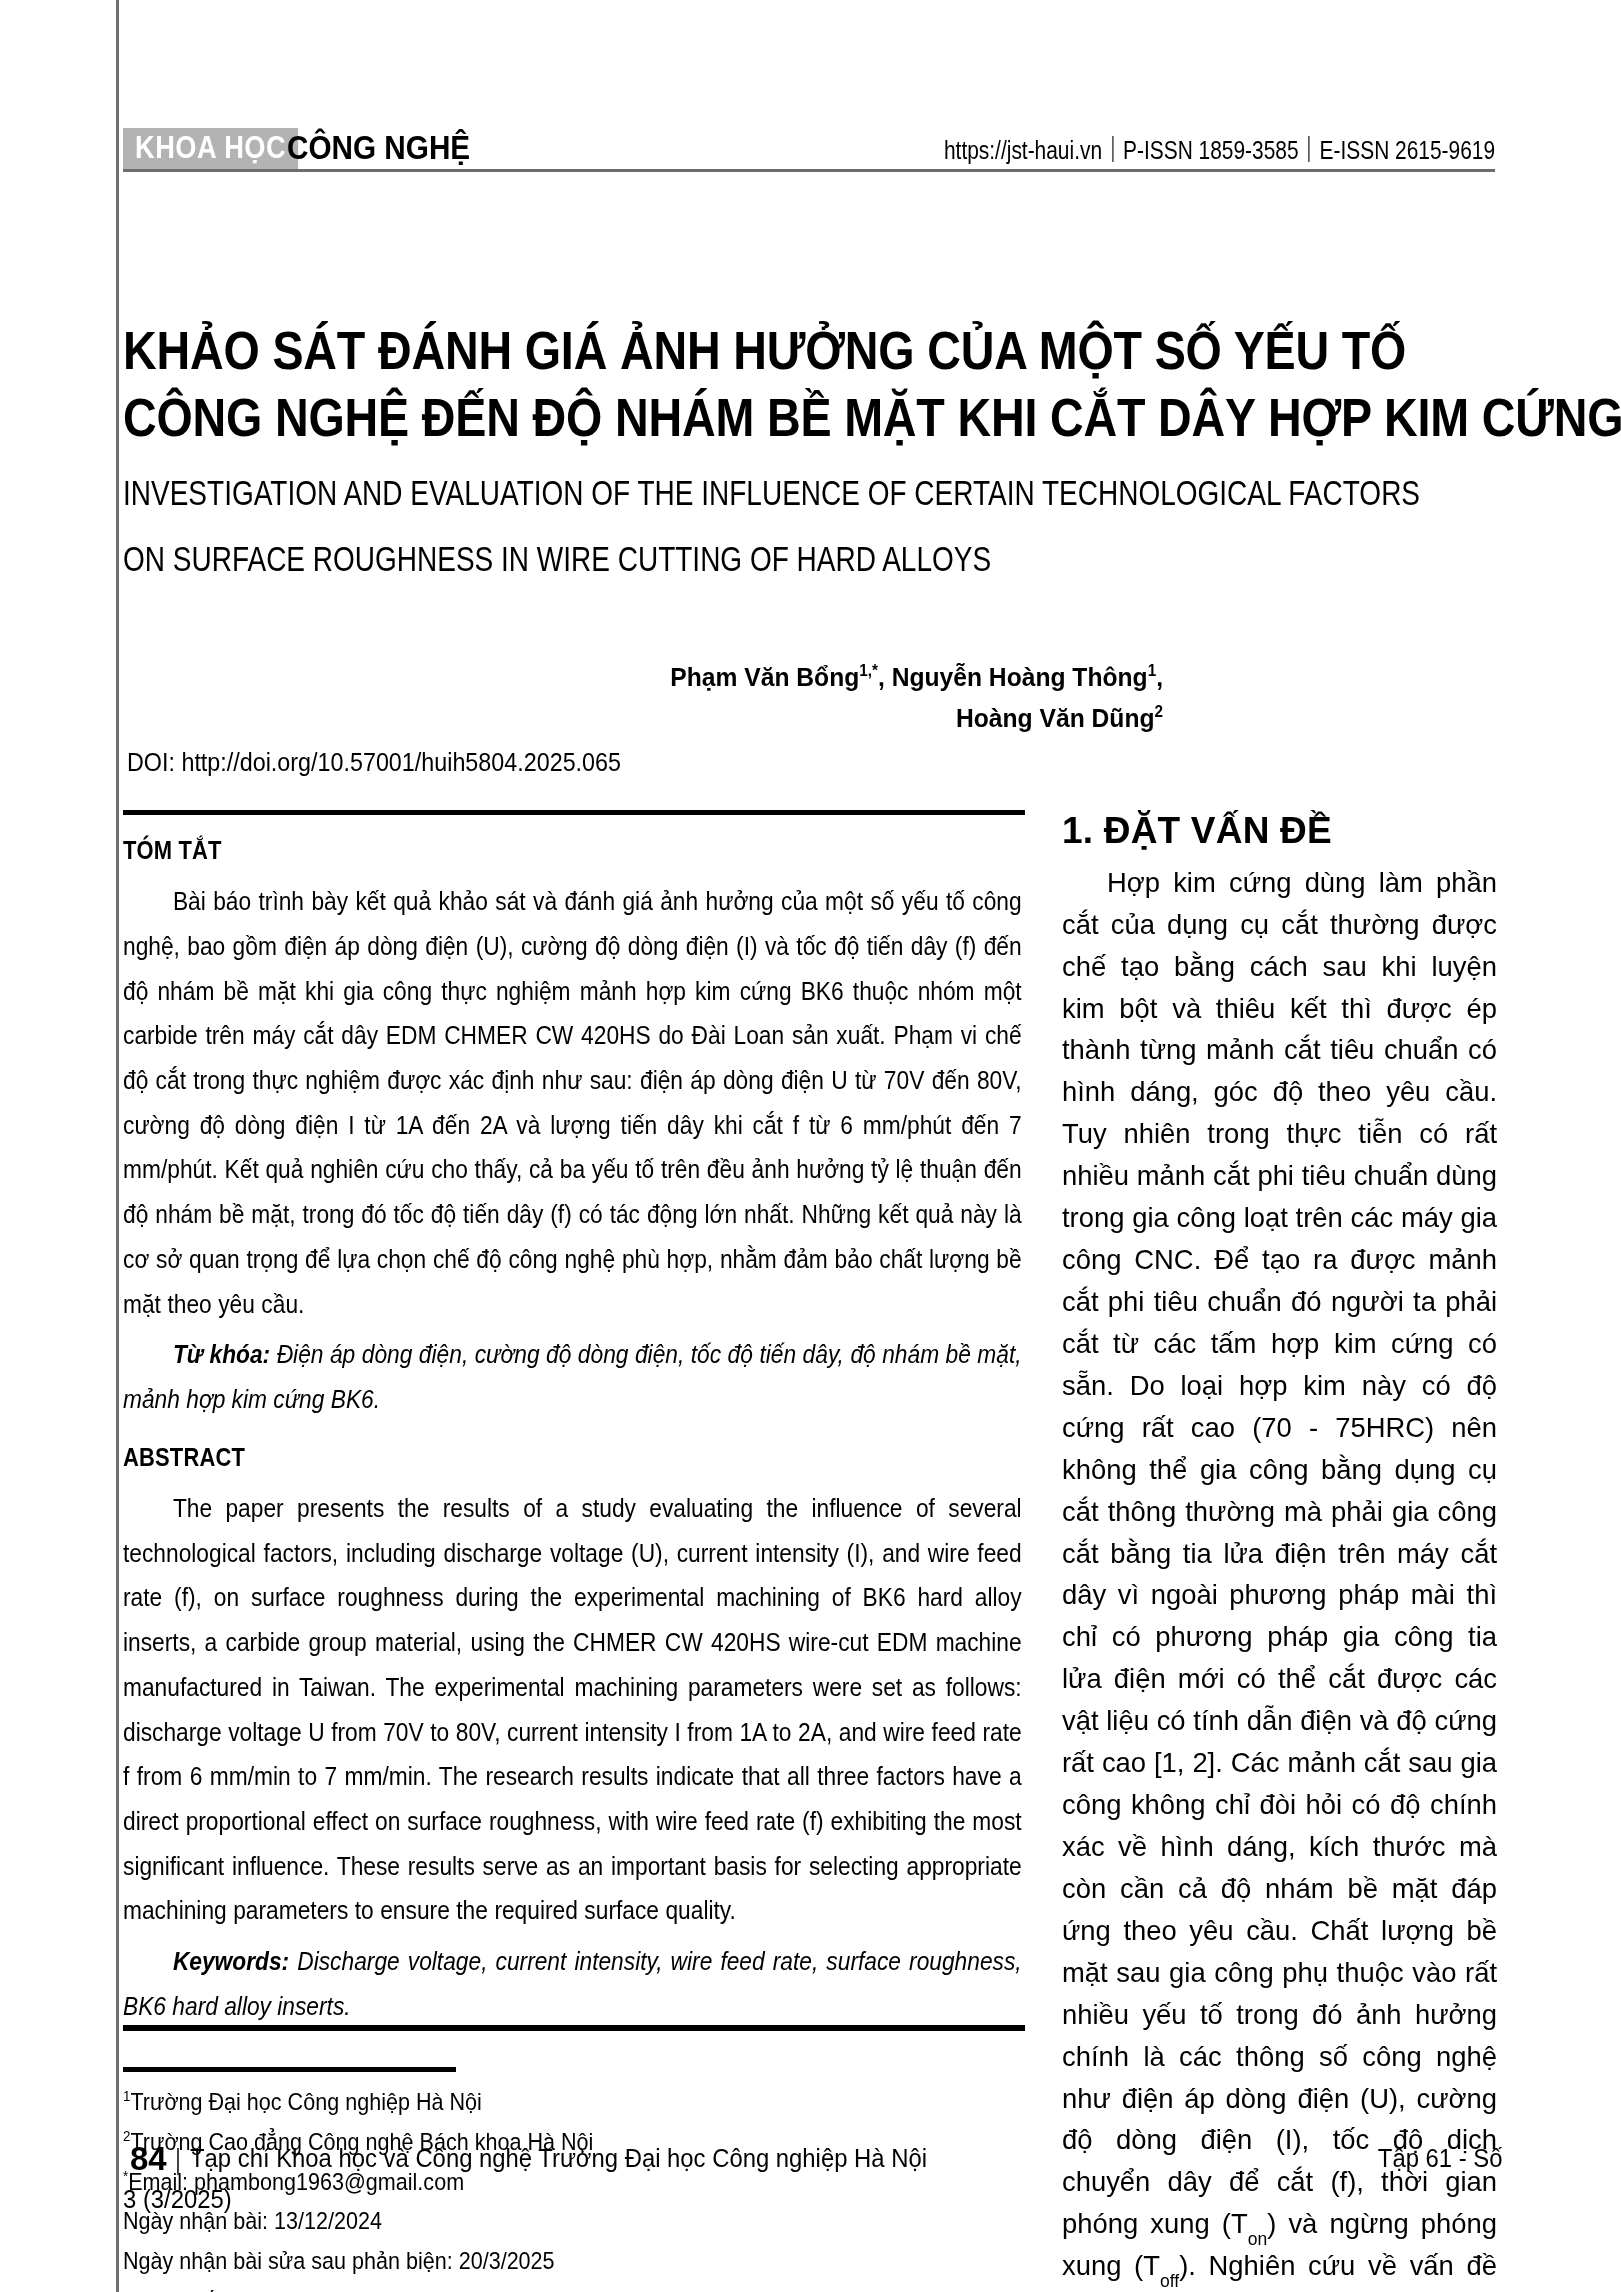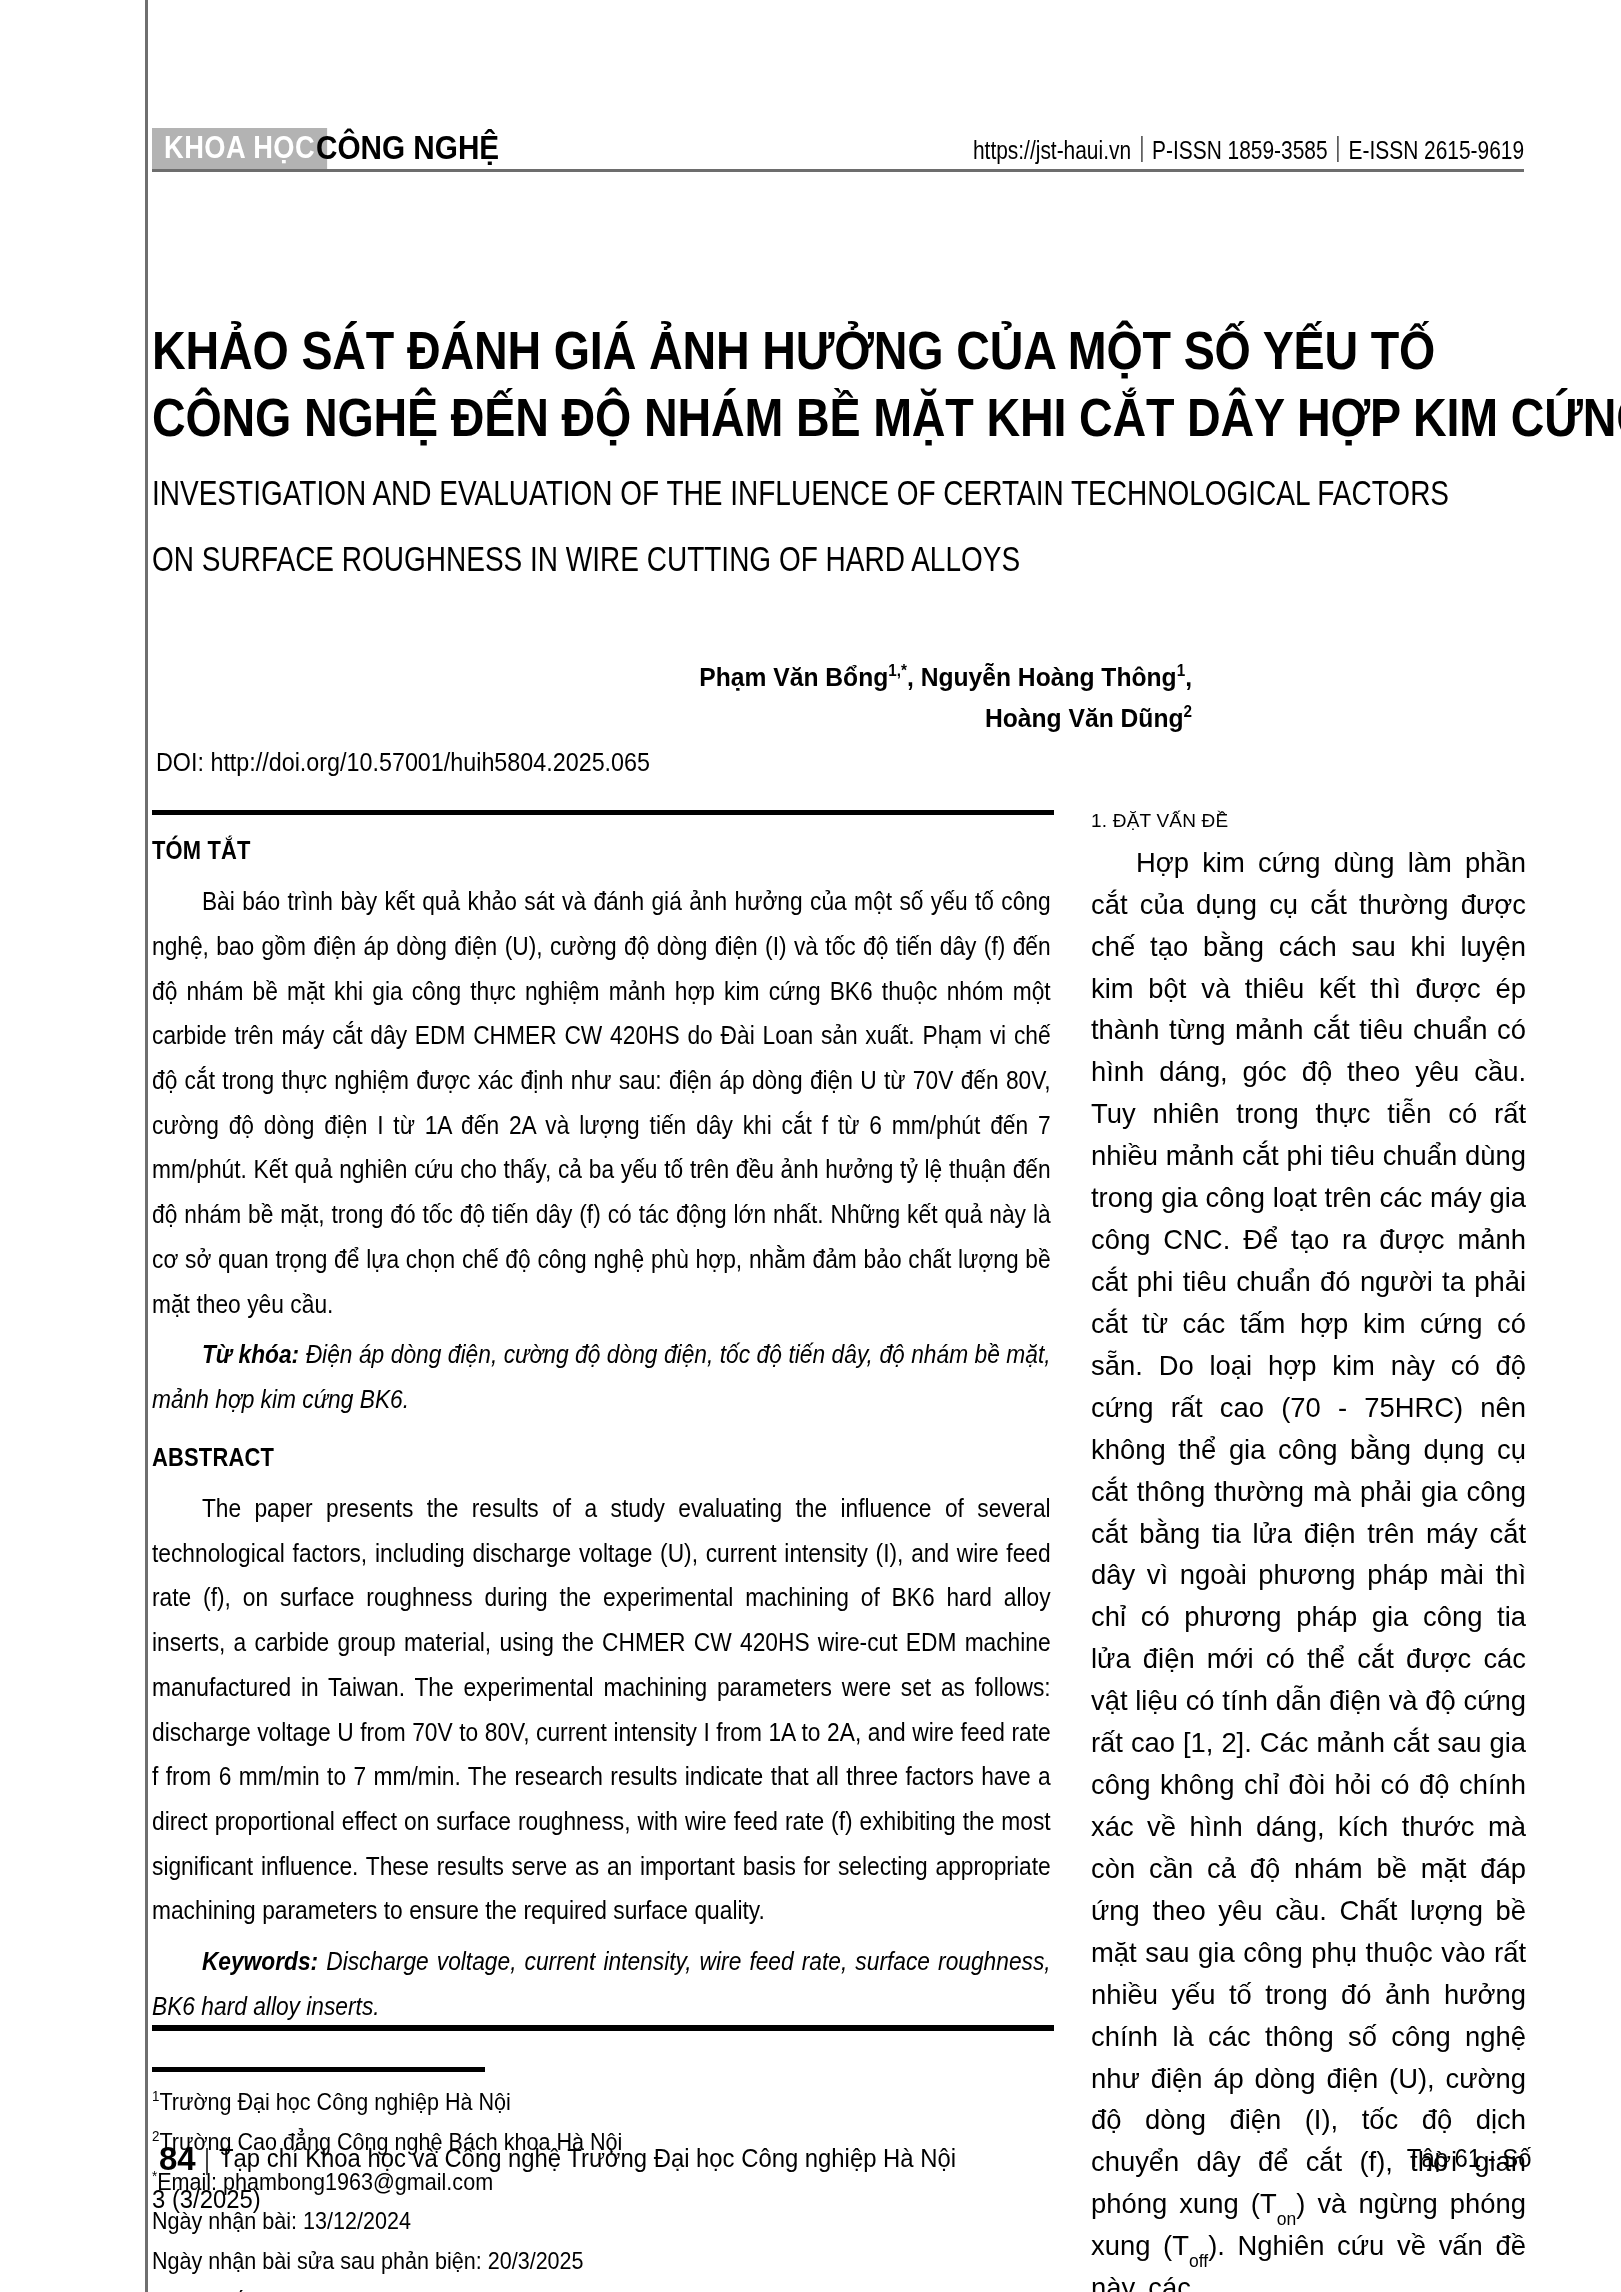--- a/index.html
+++ b/index.html
@@ -8,21 +8,21 @@
     width: 1621px;
     height: 2293px;
     background: #ffffff;
     font-family: "Liberation Sans", sans-serif;
     color: #000;
     position: relative;
     overflow: hidden;
   }
 
   
-  .page { position: relative; width: 1288px; height: 2293px; margin-left: 29px; }
+  .page { position: relative; width: 1288px; height: 2293px; }
 
   
   .left-rule {
     position: absolute;
     left: 116px; top: 0px;
     width: 2.9px; height: 2293px;
     background: #6f6f6f;
   }
 
   
@@ -183,22 +183,22 @@
     background: #000;
   }
 
   
   .col-right {
     position: absolute;
     left: 1062px; top: 810px;
     width: 435px;
   }
   .r-head {
-    font-weight: 400;
-    font-size: 19px;
+    font-weight: 700;
+    font-size: 37px;
     margin: 0 0 9.8px 0;
     letter-spacing: 0.2px;
   }
   .r-p {
     font-size: 27.4px;
     line-height: 1.53;
     text-align: justify;
     text-indent: 45px;
     margin: 0;
     hyphens: none;

